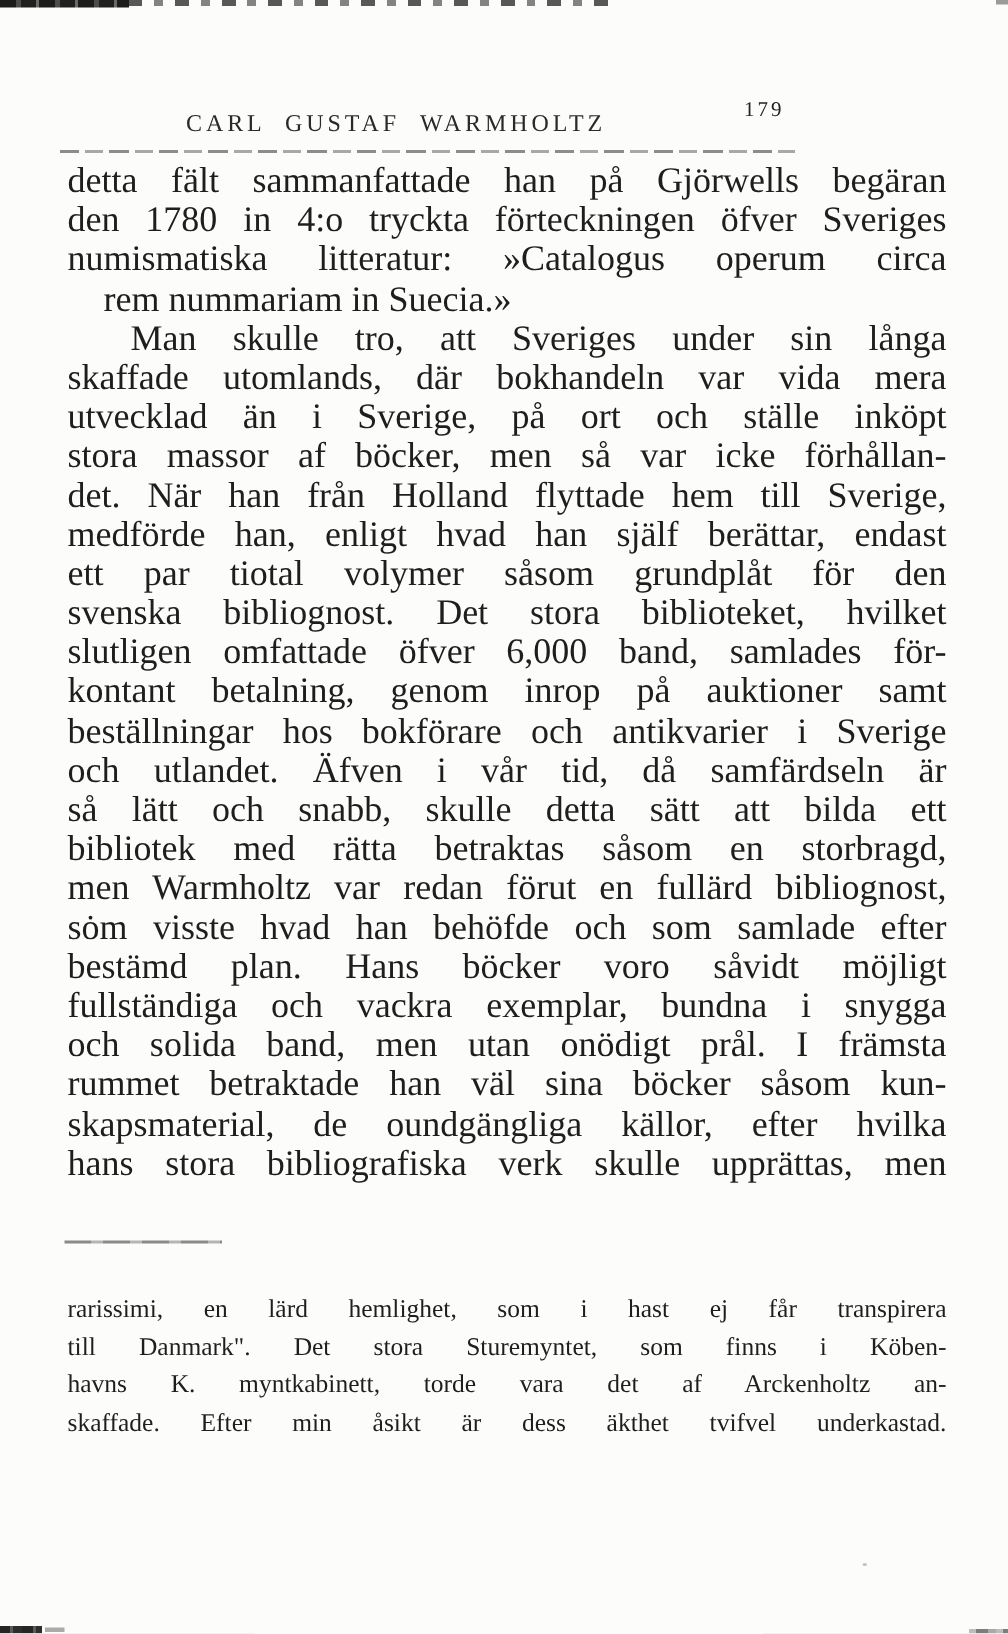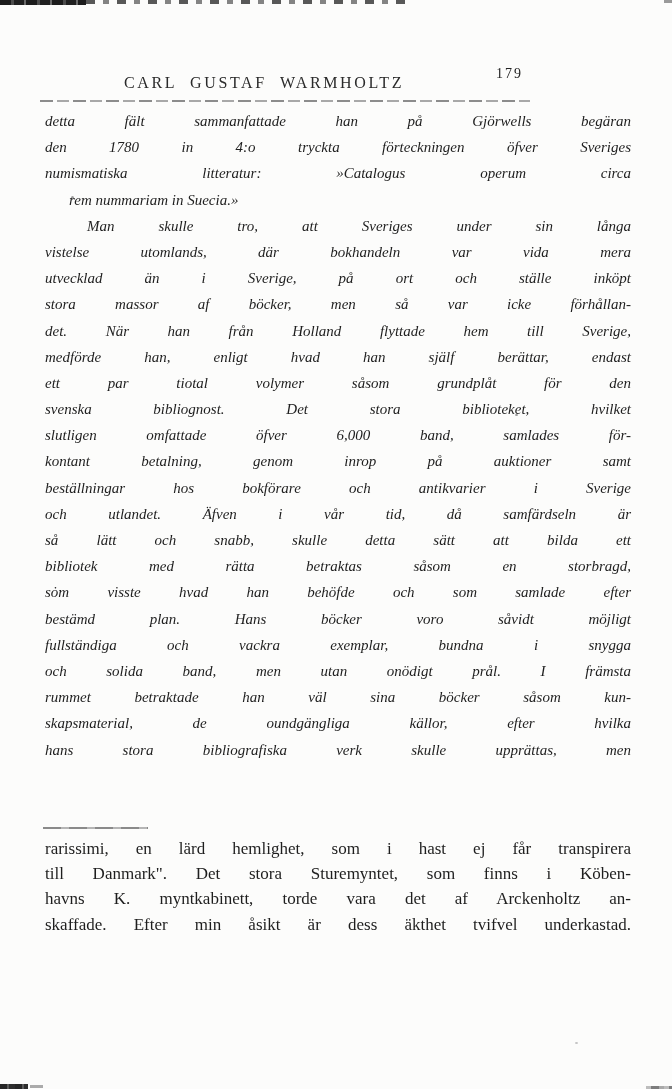--- a/index.html
+++ b/index.html
@@ -26,37 +26,37 @@
   .head-rule {
     position:absolute; left:40px; top:100px; width:490px; height:2px;
     background:repeating-linear-gradient(90deg,
       #8c8c8c 0 13px, rgba(140,140,140,0) 13px 17px,
       #a8a8a8 17px 29px, rgba(140,140,140,0) 29px 33px);
   }
 
   
   .body-text {
     position:absolute; left:45px; top:108px; width:586px;
-    font-size:15px; line-height:26.2px;font-style:italic;
+    font-size:24px; line-height:26.2px;
   }
   .bl {
     text-align:justify; text-align-last:justify;
     -moz-text-align-last:justify;
     white-space:normal; height:26.2px; overflow:visible;
   }
   .bl.p-end { text-align-last:left;margin-left:24px; }
   .bl.indent { text-indent:42px; }
 
   
   .foot-rule {
     position:absolute; left:43px; top:827px; width:105px; height:2px;
     background:repeating-linear-gradient(90deg,#8a8a8a 0 18px,#b5b5b5 18px 26px);
   }
   .footnote {
-    position:absolute; left:45px; top:836px; width:586px;
+    position:absolute; left:45px; top:860px; width:586px;
     font-size:17px; line-height:25.2px;
   }
   .fl { text-align:justify; text-align-last:justify; -moz-text-align-last:justify; height:25.2px; }
 
   
   .art { position:absolute; pointer-events:none; }
   .art-top-left { left:0; top:0; width:86px; height:5px;
     background:repeating-linear-gradient(90deg,#1c1c1c 0 11px,#4c4c4c 11px 14px,#202020 14px 24px,#6a6a6a 24px 26px); }
   .art-top-mid { left:86px; top:0; width:324px; height:4px; opacity:.85;
     background:repeating-linear-gradient(90deg,#3b3b3b 0 9px, rgba(0,0,0,0) 9px 17px, #6e6e6e 17px 23px, rgba(0,0,0,0) 23px 31px); }
@@ -89,33 +89,34 @@
   <div class="running-head">CARL GUSTAF WARMHOLTZ</div>
   <div class="page-num">179</div>
   <div class="head-rule"></div>
 
   <div class="body-text">
     <div class="bl">detta fält sammanfattade han på Gjörwells begäran</div>
     <div class="bl">den 1780 in 4:o tryckta förteckningen öfver Sveriges</div>
     <div class="bl">numismatiska litteratur: »Catalogus operum circa</div>
     <div class="bl p-end">rem nummariam in Suecia.»</div>
     <div class="bl indent">Man skulle tro, att Sveriges under sin långa</div>
-    <div class="bl">vistelse utomlands, där bokhandeln var vida mera</div>
+    <div class="bl">skaffade utomlands, där bokhandeln var vida mera</div>
     <div class="bl">utvecklad än i Sverige, på ort och ställe inköpt</div>
     <div class="bl">stora massor af böcker, men så var icke förhållan-</div>
     <div class="bl">det.  När han från Holland flyttade hem till Sverige,</div>
     <div class="bl">medförde han, enligt hvad han själf berättar, endast</div>
     <div class="bl">ett par tiotal volymer såsom grundplåt för den</div>
     <div class="bl">svenska bibliognost.  Det stora biblioteket, hvilket</div>
     <div class="bl">slutligen omfattade öfver 6,000 band, samlades för-</div>
     <div class="bl">kontant betalning, genom inrop på auktioner samt</div>
     <div class="bl">beställningar hos bokförare och antikvarier i Sverige</div>
     <div class="bl">och utlandet.  Äfven i vår tid, då samfärdseln är</div>
     <div class="bl">så lätt och snabb, skulle detta sätt att bilda ett</div>
     <div class="bl">bibliotek med rätta betraktas såsom en storbragd,</div>
+    <div class="bl">men Warmholtz var redan förut en fullärd bibliognost,</div>
     <div class="bl">sȯm visste hvad han behöfde och som samlade efter</div>
     <div class="bl">bestämd plan.  Hans böcker voro såvidt möjligt</div>
     <div class="bl">fullständiga och vackra exemplar, bundna i snygga</div>
     <div class="bl">och solida band, men utan onödigt prål.  I främsta</div>
     <div class="bl">rummet betraktade han väl sina böcker såsom kun-</div>
     <div class="bl">skapsmaterial, de oundgängliga källor, efter hvilka</div>
     <div class="bl">hans stora bibliografiska verk skulle upprättas, men</div>
   </div>
 
   <div class="foot-rule"></div>

